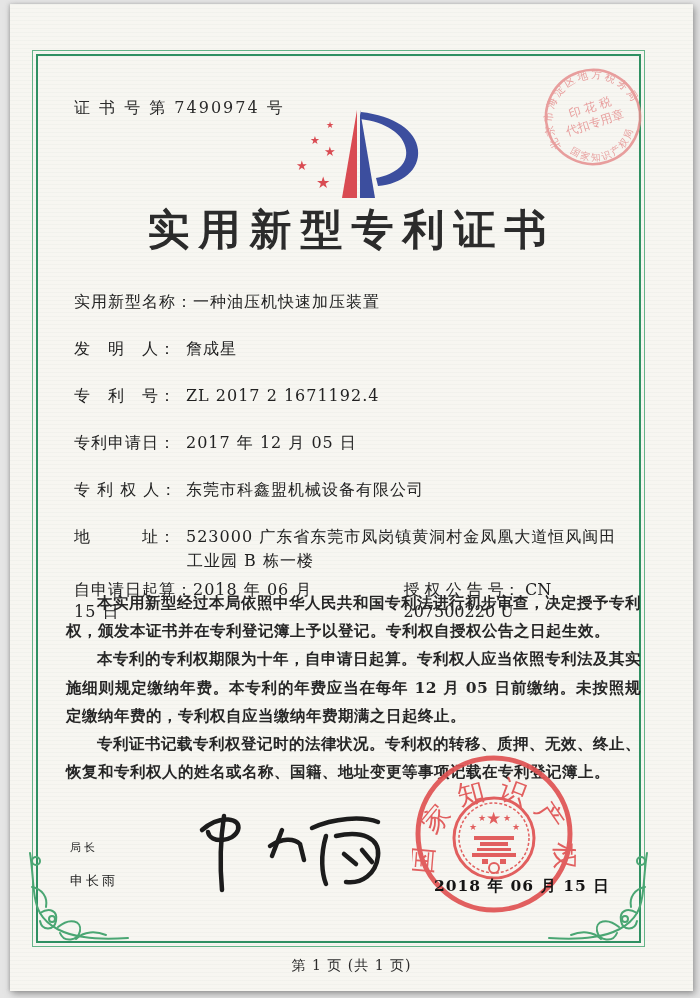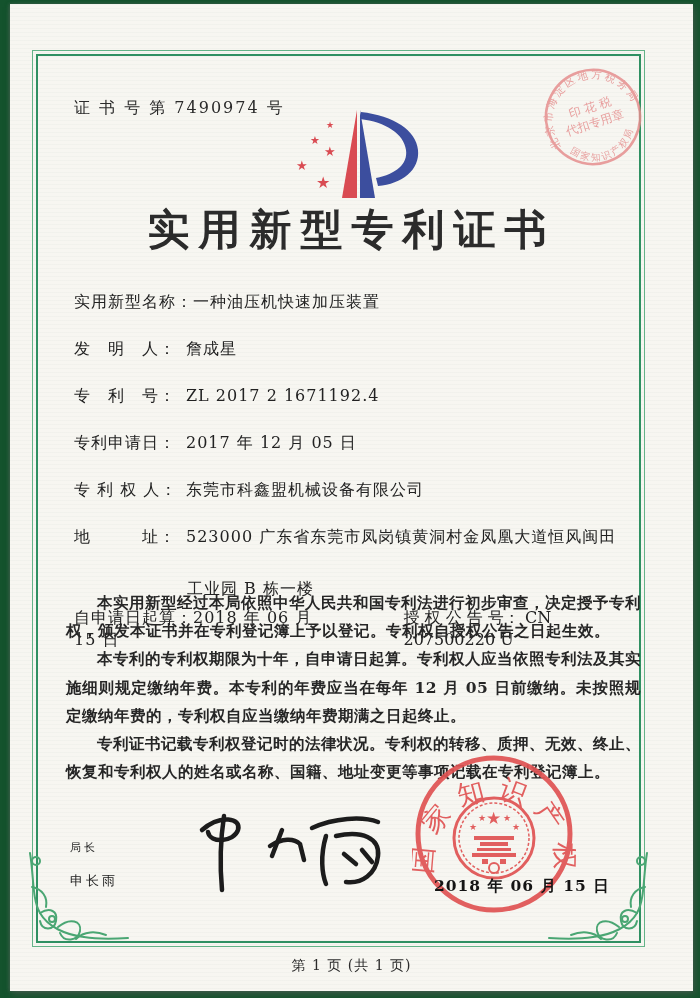--- a/index.html
+++ b/index.html
@@ -1,17 +1,17 @@
 <!DOCTYPE html>
 <html><head>
 <meta charset="utf-8">
 <style>
   * { margin:0; padding:0; box-sizing:border-box; }
   html,body { width:700px; height:998px; background:#fdfdfc; font-family:"DejaVu Serif","Liberation Serif",serif; }
-  .photo { position:relative; width:700px; height:998px; background:#14532d; overflow:hidden; }
+  .photo { position:relative; width:700px; height:998px; background:#e5e5e5; overflow:hidden; }
   .paper {
     position:absolute; left:10px; top:4px; right:7px; bottom:7px;
     background:
       repeating-linear-gradient(to bottom, rgba(190,205,195,.10) 0 1px, transparent 1px 4px),
       #f7f6f1;
     box-shadow: 2px 3px 7px rgba(90,90,90,.55), -1px 0 3px rgba(120,120,120,.35);
   }
   
   .frame { position:absolute; left:22px; top:46px; right:48px; bottom:44px; border:1px solid #63b388; padding:3px; }
   .frame-inner { width:100%; height:100%; border:2px solid #2f9062; }
@@ -24,21 +24,21 @@
   .logo { position:absolute; left:272px; top:102px; width:156px; height:98px; }
 
   .title { position:absolute; left:0; top:198px; width:100%; text-align:center;
            font-size:42px; font-weight:700; color:#2b2b2b; letter-spacing:9px; }
 
   .fields { position:absolute; left:64px; top:287px; right:56px; font-size:16px; color:#222; }
   .frow { margin-bottom:25px; line-height:22px; }
   .frow.tight { margin-bottom:6px; }
   .flabel { display:inline-block; min-width:112px; letter-spacing:1px; vertical-align:top; }
   .fvalue { letter-spacing:1px; }
-  .addr2 { margin-left:113px; line-height:25px; letter-spacing:1px;margin-top:28px; }
+  .addr2 { margin-left:113px; line-height:25px; letter-spacing:1px; }
   .grant-row { display:flex; }
   .pair2 { margin-left:72px; }
 
   .paras { position:absolute; left:56px; top:585px; right:52px; font-size:15.5px;
            color:#262626; line-height:1.82; text-align:justify; letter-spacing:.5px;font-weight:bold; }
   .paras p { text-indent:2em; }
 
   .sig-title { position:absolute; left:60px; top:836px; font-size:11px; color:#222; letter-spacing:3px; }
   .sig-name  { position:absolute; left:60px; top:868px; font-size:13px; color:#222; letter-spacing:3px; }
   .sig-hand  { position:absolute; left:176px; top:798px; width:210px; height:100px; }

